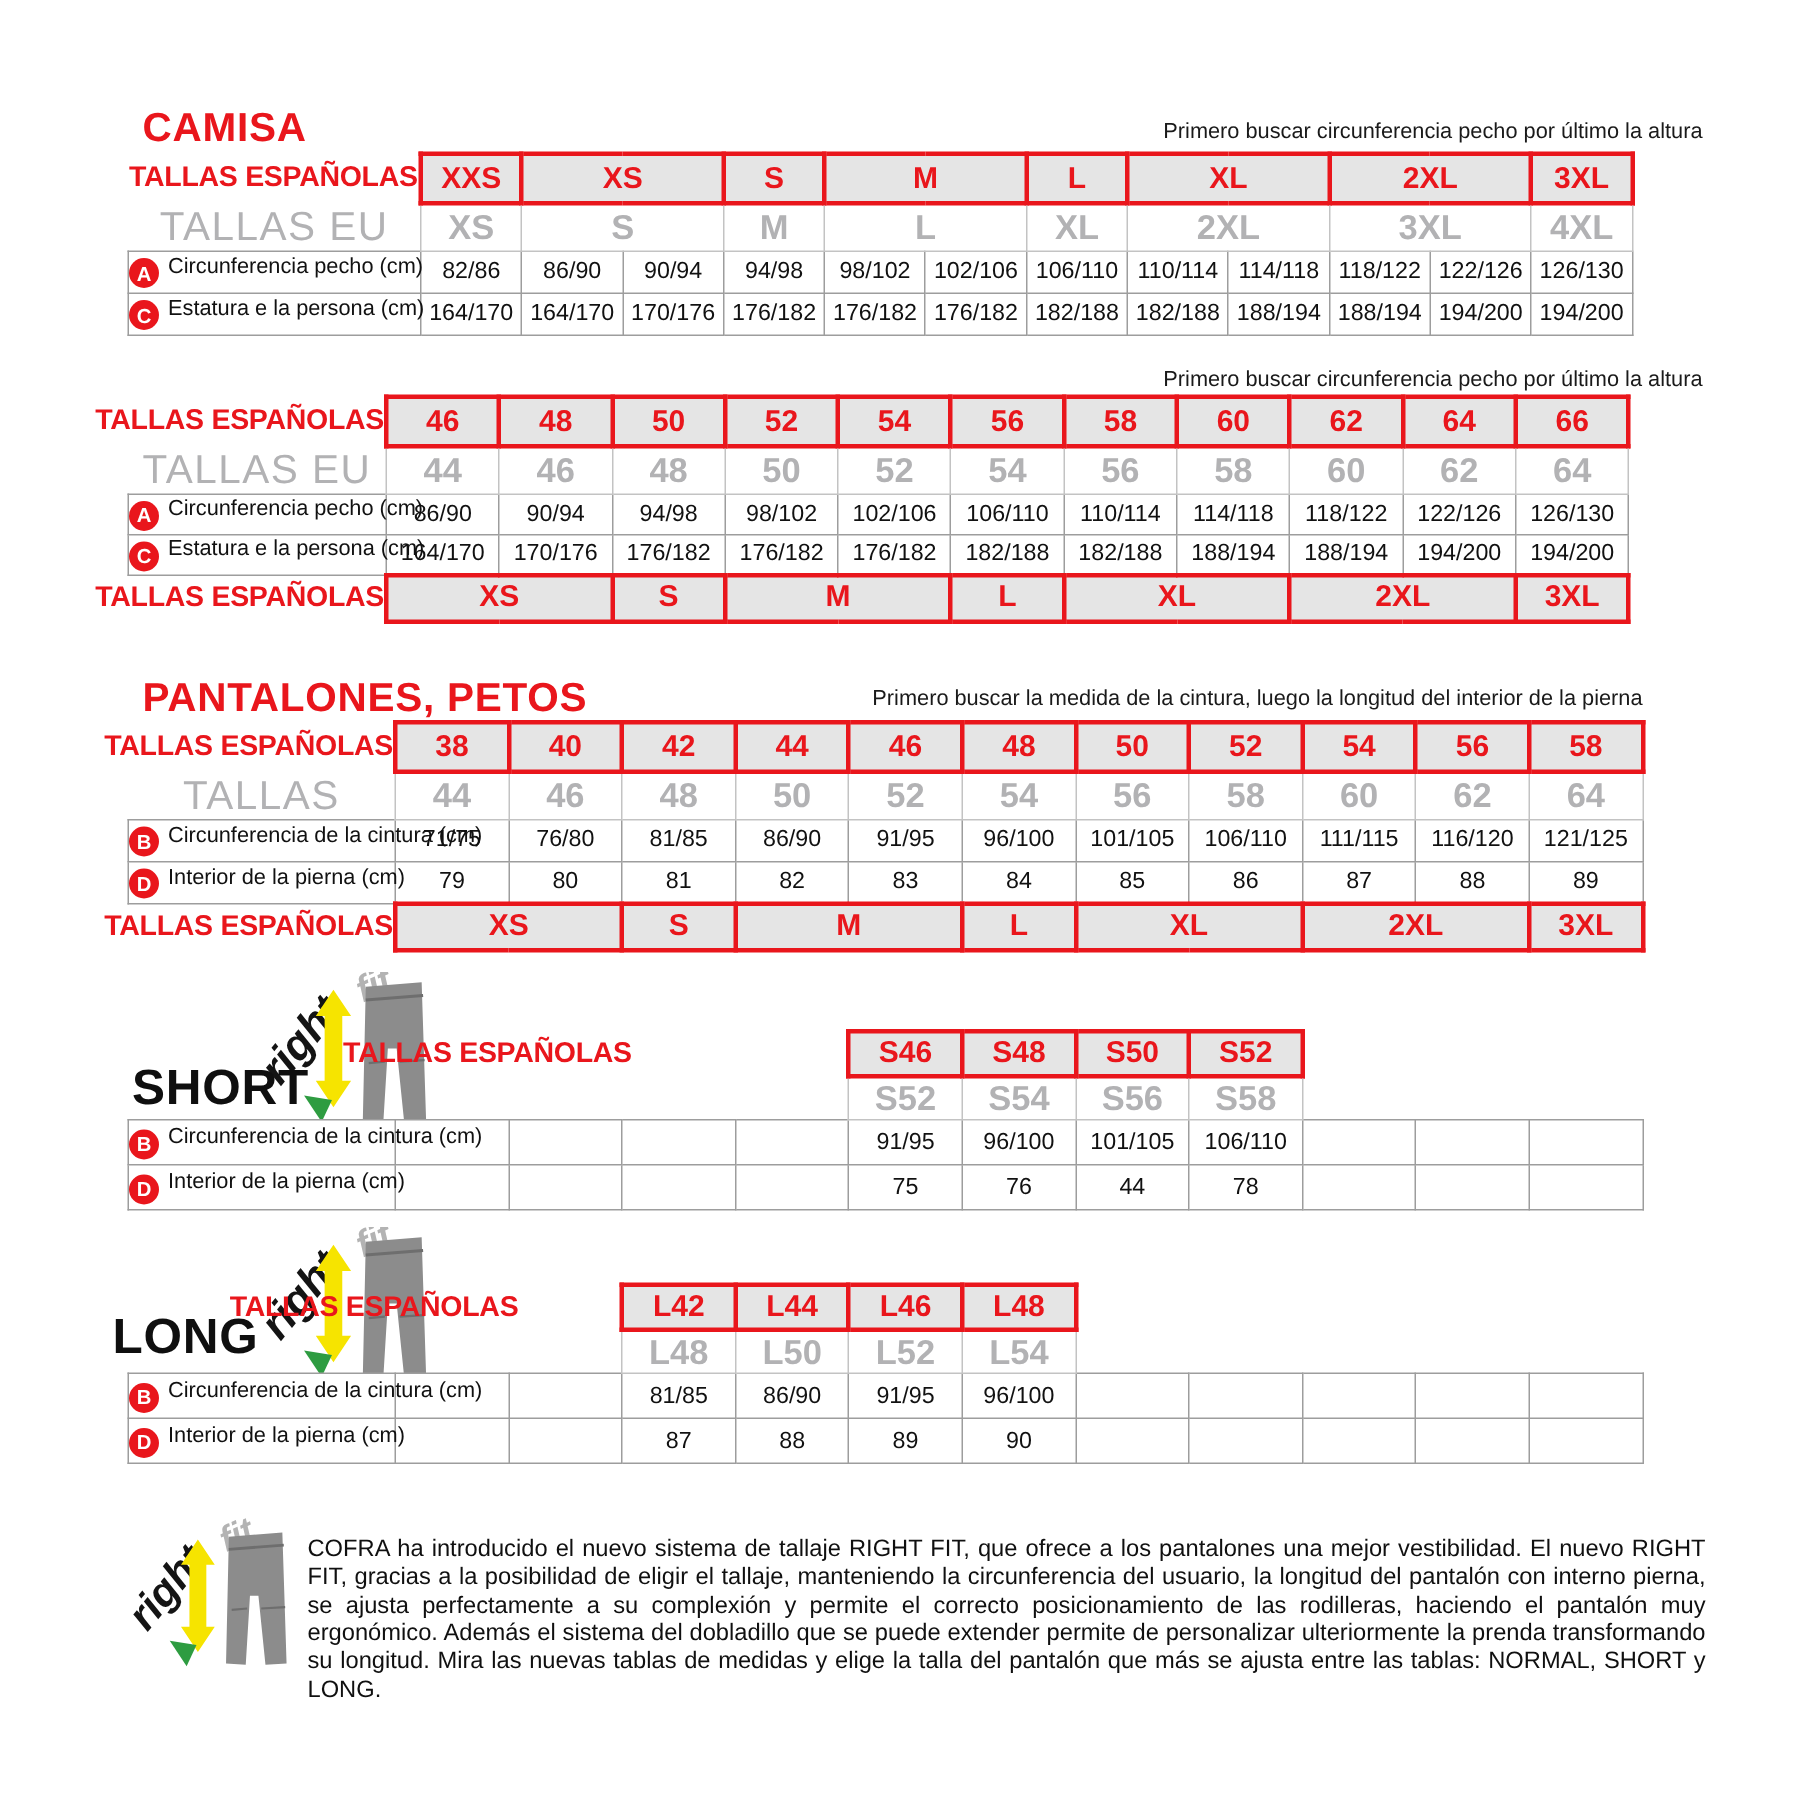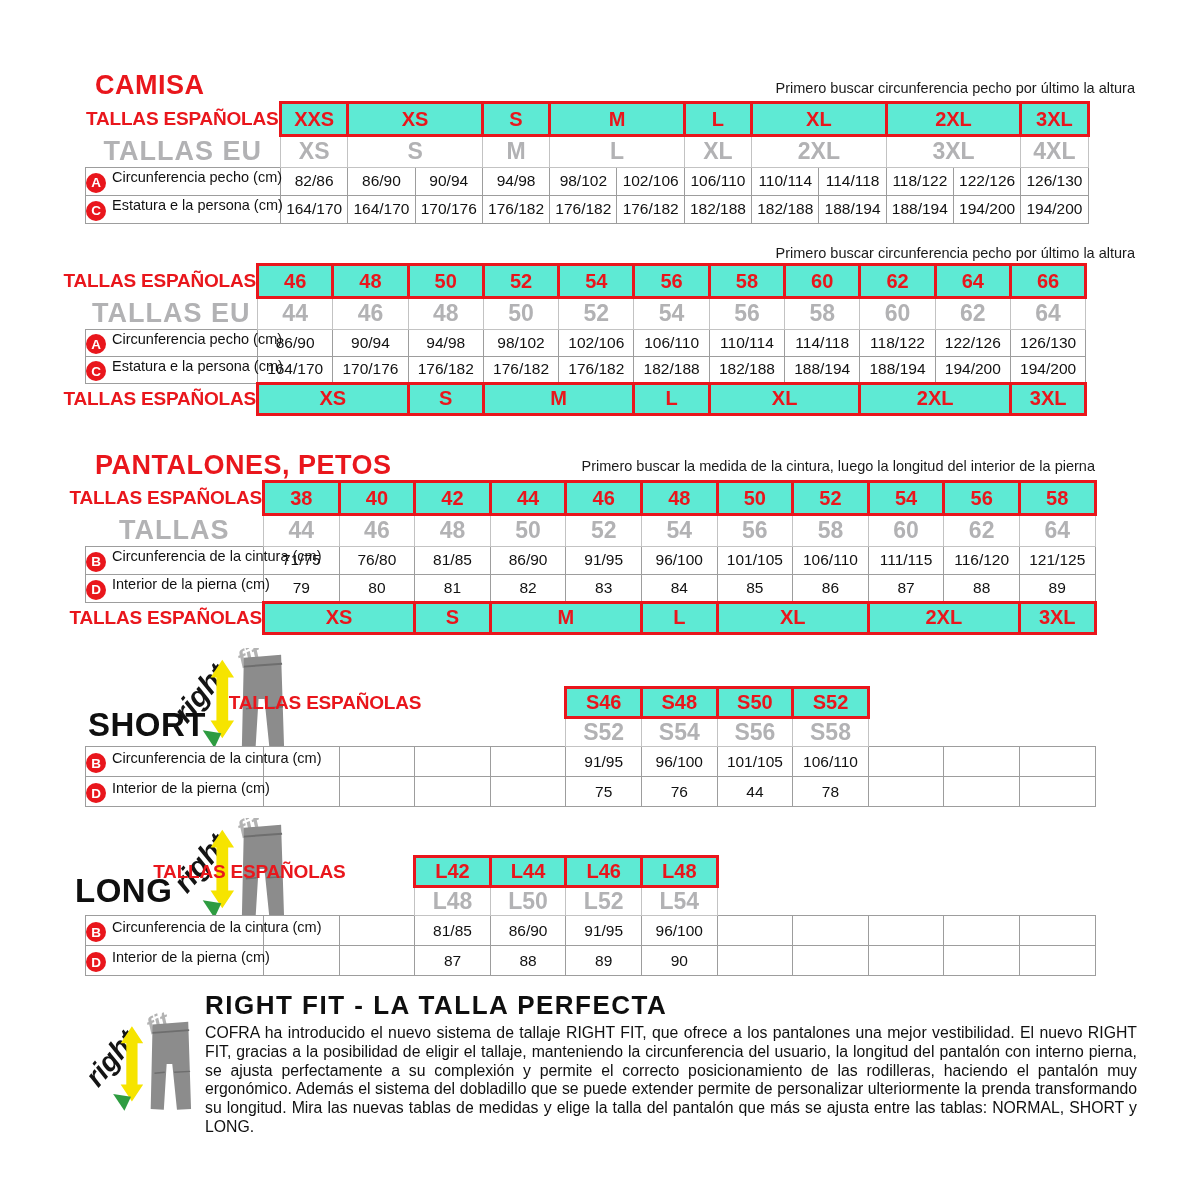--- a/index.html
+++ b/index.html
@@ -7,22 +7,22 @@
   }
   *{box-sizing:border-box;margin:0;padding:0;}
   body{background:#ffffff;font-family:"Liberation Sans", sans-serif;}
   .page{position:relative;width:1200px;height:1200px;background:#fff;overflow:hidden;}
   .abs{position:absolute;}
   .sec-title{font-size:27px;font-weight:800;color:var(--red);letter-spacing:.5px;white-space:nowrap;}
   .note{font-size:14.5px;color:#1a1a1a;white-space:nowrap;padding-left:24px;}
   table.sz{border-collapse:collapse;table-layout:fixed;}
   table.sz td{padding:0;text-align:center;vertical-align:middle;white-space:nowrap;overflow:visible;}
   td.lbl-red{font-size:19px;font-weight:800;color:var(--red);text-align:right;padding-right:9px;direction:rtl;letter-spacing:-.2px;}
-  td.box-red{border:3px solid var(--red);font-size:20px;font-weight:800;color:var(--red);background:#5eead4;}
-  td.lbl-gray{font-size:27px;font-weight:700;color:var(--graytxt);text-align:left;padding-left:2px;letter-spacing:1px;}
+  td.box-red{border:3px solid var(--red);font-size:20px;font-weight:800;color:var(--red);background:#e5e5e5;}
+  td.lbl-gray{font-size:27px;font-weight:400;color:var(--graytxt);text-align:left;padding-left:2px;letter-spacing:1px;}
   td.cell-gray{border:1px solid var(--bdr-light);font-size:23px;font-weight:800;color:var(--graytxt);}
   td.cell{border:1px solid var(--bdr);font-size:15.5px;color:#111;}
   td.rowlbl{border:1px solid var(--bdr);text-align:left;font-size:14.5px;color:#111;padding-left:3px;}
   td.nob{border:none;}
   .badge{display:inline-flex;width:20px;height:20px;border-radius:50%;background:var(--red);color:#fff;font-weight:800;font-size:13.5px;align-items:center;justify-content:center;margin-right:6px;vertical-align:-5px;}
   .side-label{font-size:33px;font-weight:800;color:#0f0f0f;letter-spacing:.5px;}
   .rf-heading{font-size:26px;font-weight:800;color:#0f0f0f;letter-spacing:1.5px;white-space:nowrap;}
   .rf-par{width:932px;font-size:15.8px;line-height:18.8px;color:#101010;text-align:justify;}
   .lg-right{font:italic 800 30px "Liberation Sans",sans-serif;fill:#141414;}
   .lg-fit{font:italic 800 25px "Liberation Sans",sans-serif;fill:#b3b3b3;}
@@ -381,16 +381,15 @@
       <td class="cell"></td>
       <td class="cell"></td>
       <td class="cell"></td>
     </tr>
   </tbody>
     </table>
 
   <svg class="abs" style="left:85px;top:988px" width="122" height="148" preserveAspectRatio="none">
       <use href="#logo-rightfit"></use>
     </svg>
-  <div class="abs rf-heading" style="left:205px;top:990px">RIGHT FIT - LA TALLA PERFECTA</div>
   <div class="abs rf-par" style="left:205px;top:1024px">COFRA ha introducido el nuevo sistema de tallaje RIGHT FIT, que ofrece a los pantalones una mejor vestibilidad. El nuevo RIGHT FIT, gracias a la posibilidad de eligir el tallaje, manteniendo la circunferencia del usuario, la longitud del pantalón con interno pierna, se ajusta perfectamente a su complexión y permite el correcto posicionamiento de las rodilleras, haciendo el pantalón muy ergonómico. Además el sistema del dobladillo que se puede extender permite de personalizar ulteriormente la prenda transformando su longitud. Mira las nuevas tablas de medidas y elige la talla del pantalón que más se ajusta entre las tablas: NORMAL, SHORT y LONG.</div>
 
 </div>
 
 </body></html>

